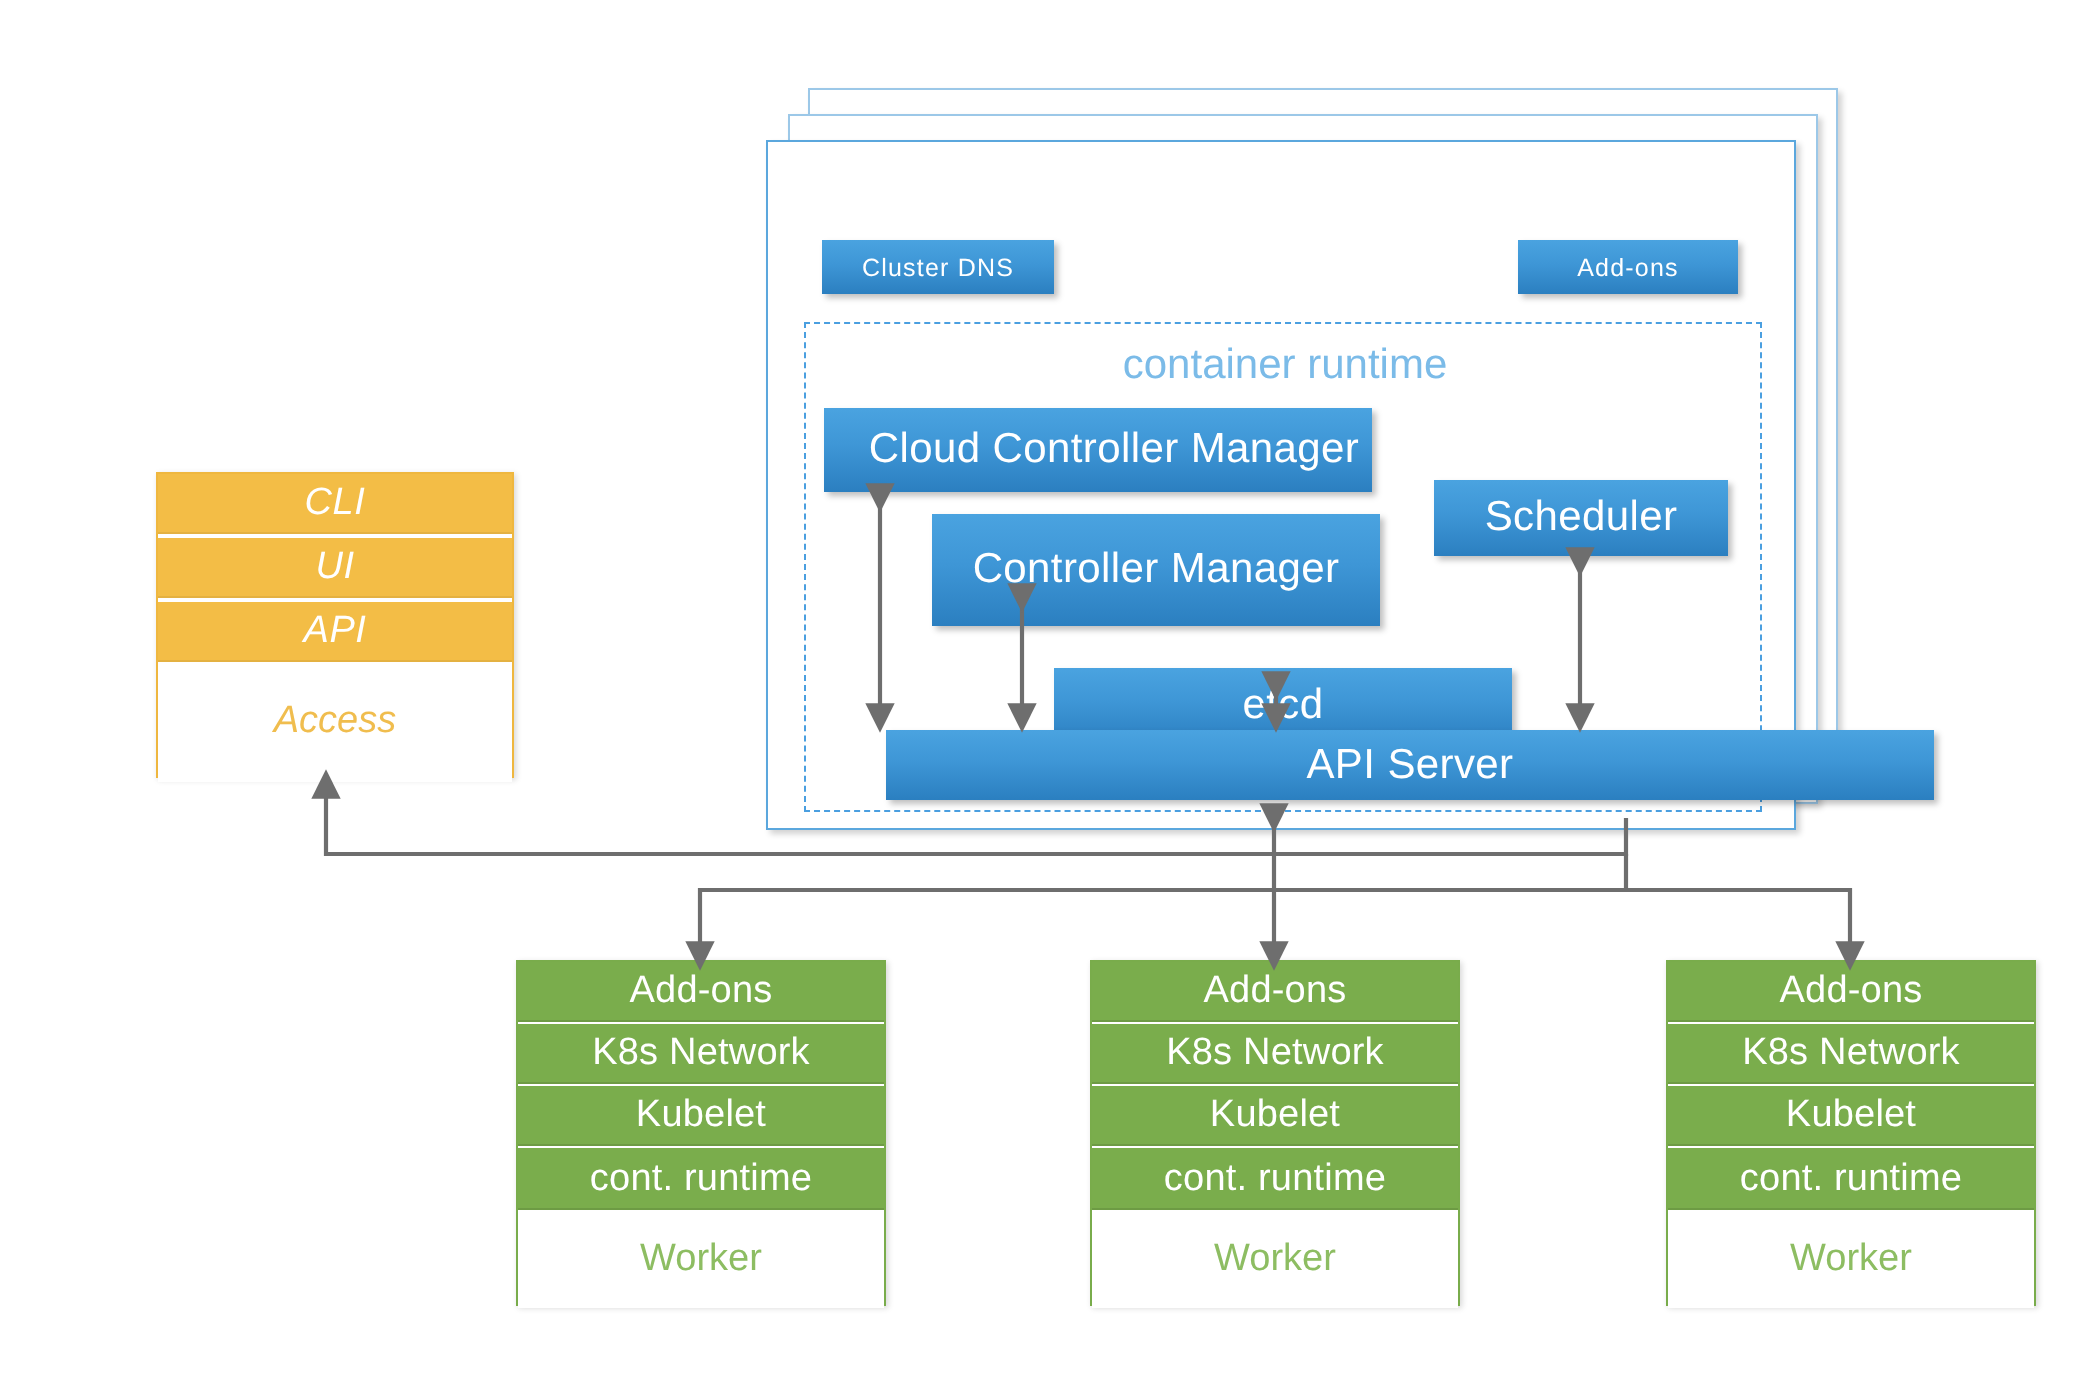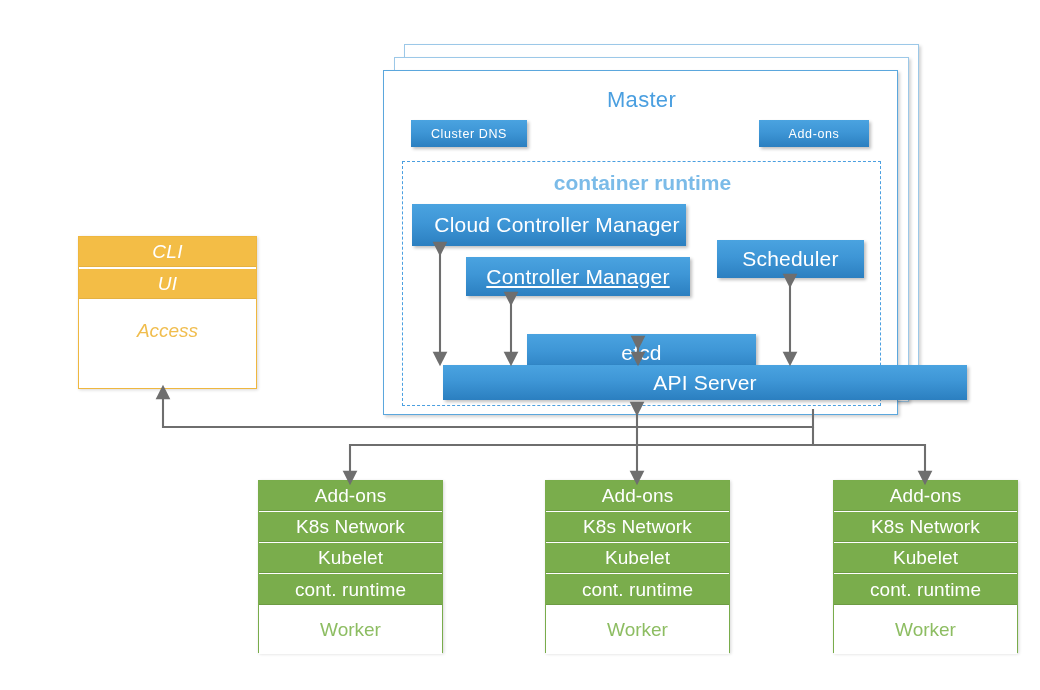--- a/index.html
+++ b/index.html
@@ -100,44 +100,44 @@
 </head>
 <body>
 
 <div id="stage">
 
   <div class="abs master-card back" style="left:404px;top:44px;width:515px;height:345px;"></div>
   <div class="abs master-card back" style="left:394px;top:57px;width:515px;height:345px;"></div>
 
   <div class="abs master-card" style="left:383px;top:70px;width:515px;height:345px;">
 
-    <div class="abs ctr master-title" style="left:0;top:14px;width:515px;height:30px;">Master</div>
 
     <div class="abs ctr bluebox small" style="left:27px;top:49px;width:116px;height:27px;">Cluster DNS</div>
 
     <div class="abs ctr bluebox small" style="left:375px;top:49px;width:110px;height:27px;">Add-ons</div>
 
-    <div class="abs dashbox" style="left:18px;top:90px;width:479px;height:245px;font-weight:bold;">
+    <div class="abs dashbox" style="left:18px;top:90px;width:479px;height:245px;">
       <div class="abs ctr dash-title" style="left:0;top:7px;width:479px;height:28px;">container runtime</div>
     </div>
 
     <div class="abs ctr bluebox big" style="left:28px;top:133px;width:274px;height:42px;padding-left:16px;">Cloud Controller Manager</div>
 
-    <div class="abs ctr bluebox big" style="left:82px;top:186px;width:224px;height:39px;text-decoration:underline;">Controller Manager</div>
+    <div class="abs ctr bluebox big" style="left:82px;top:186px;width:224px;height:56px;">Controller Manager</div>
 
     <div class="abs ctr bluebox big" style="left:143px;top:231px;width:229px;height:38px;margin-top:32px;">etcd</div>
 
     <div class="abs ctr bluebox big" style="left:333px;top:169px;width:147px;height:38px;">Scheduler</div>
 
     <div class="abs ctr bluebox big" style="left:45px;top:294px;width:524px;height:35px;margin-left:14px;">API Server</div>
   </div>
 
   <div class="abs access-wrap" style="left:78px;top:236px;width:179px;height:153px;font-style:italic;">
     <div class="ctr orange-row" style="height:30px;">CLI</div>
     <div class="ctr orange-row" style="height:30px;">UI</div>
+    <div class="ctr orange-row" style="height:30px;border-bottom:none;">API</div>
     <div class="ctr access-foot" style="height:60px;">Access</div>
   </div>
 
   <div class="abs worker-wrap" style="left:258px;top:480px;width:185px;height:173px;">
     <div class="ctr green-row" style="height:30px;">Add-ons</div>
     <div class="ctr green-row" style="height:30px;">K8s Network</div>
     <div class="ctr green-row" style="height:30px;">Kubelet</div>
     <div class="ctr green-row" style="height:31px;border-bottom:none;">cont. runtime</div>
     <div class="ctr worker-foot" style="height:49px;">Worker</div>
   </div>

